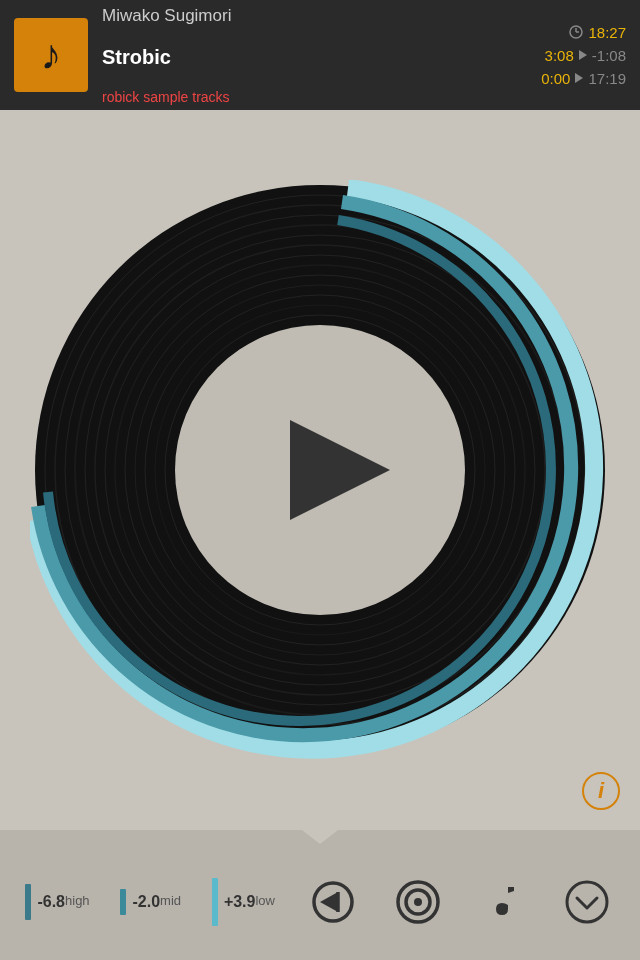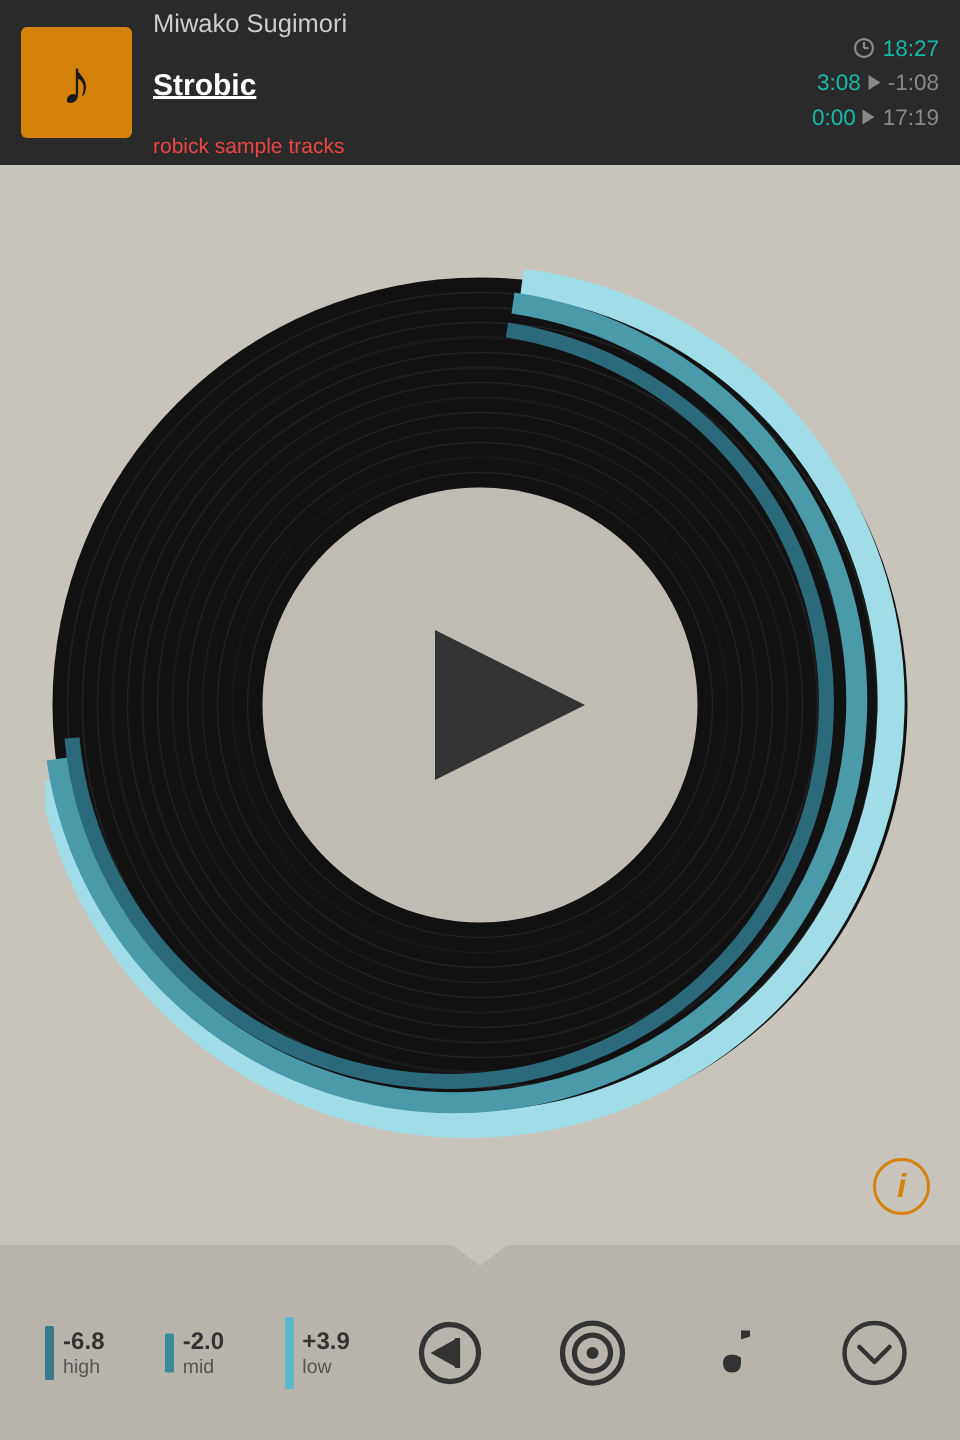--- a/index.html
+++ b/index.html
@@ -44,21 +44,20 @@
     }
     .artist-name {
       color: #cccccc;
       font-size: 17px;
       font-weight: 400;
     }
     .track-name {
       color: #ffffff;
       font-size: 20px;
       font-weight: 700;
-      text-decoration: underline;
     }
     .album-name {
       color: #ef4444;
       font-size: 14px;
     }
     .time-info {
       display: flex;
       flex-direction: column;
       align-items: flex-end;
       gap: 6px;
@@ -71,21 +70,21 @@
       gap: 5px;
     }
     .play-triangle {
       width: 0;
       height: 0;
       border-top: 5px solid transparent;
       border-bottom: 5px solid transparent;
       border-left: 8px solid #888;
     }
     .time-val {
-      color: #14b8a6;
+      color: #eab308;
       font-size: 15px;
     }
     .time-neg {
       color: #888;
       font-size: 15px;
     }
 
     
     .main-area {
       width: 640px;
@@ -165,21 +164,21 @@
       position: relative;
     }
     .eq-bar.negative {
       background: #3a7a8a;
     }
     .eq-bar.positive {
       background: #5abacc;
     }
     .eq-label-group {
       display: flex;
-      flex-direction: column;
+      flex-direction: row;
       align-items: flex-start;
     }
     .eq-value {
       color: #333;
       font-size: 16px;
       font-weight: 600;
       line-height: 1.1;
     }
     .eq-freq {
       color: #555;

